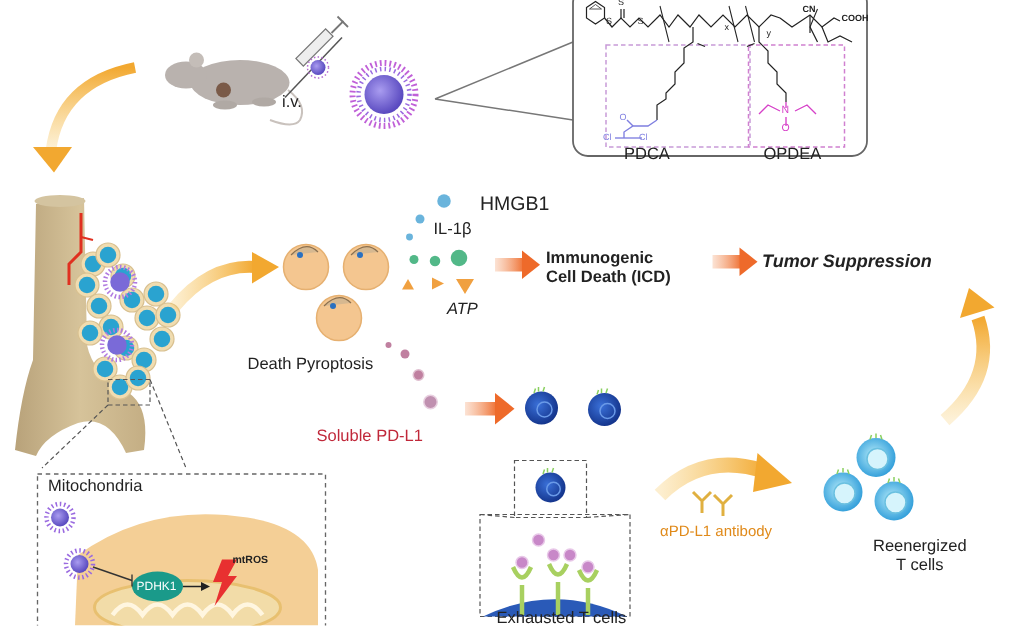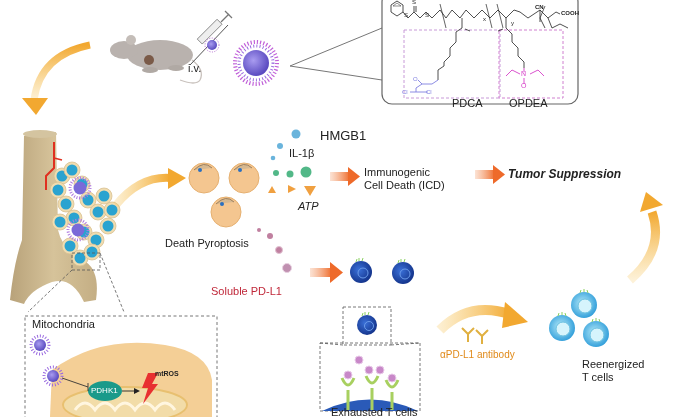--- a/index.html
+++ b/index.html
@@ -351,38 +351,38 @@
 <div class="lbl" style="left:425px;top:12px;font-size:6px;">S</div>
 <div class="lbl" style="left:483px;top:16px;font-size:6px;">x</div>
 <div class="lbl" style="left:511px;top:20px;font-size:6px;">y</div>
 <div class="lbl" style="left:535px;top:4px;font-size:6px;font-weight:bold;">CN</div>
 <div class="lbl" style="left:561px;top:10px;font-size:6px;font-weight:bold;">COOH</div>
 <div class="lbl" style="left:402px;top:89px;font-size:6px;color:#7f7fe0;">Cl</div>
 <div class="lbl" style="left:426px;top:89px;font-size:6px;color:#7f7fe0;">Cl</div>
 <div class="lbl" style="left:413px;top:76px;font-size:6px;color:#7f7fe0;">O</div>
 <div class="lbl" style="left:521px;top:70px;font-size:7px;color:#d640c8;">N</div>
 <div class="lbl" style="left:521px;top:82px;font-size:7px;color:#d640c8;">O</div>
-<div class="lbl" style="left:452px;top:97px;font-size:11px;">PDCA</div>
+<div class="lbl" style="left:416px;top:97px;font-size:11px;">PDCA</div>
 <div class="lbl" style="left:509px;top:97px;font-size:11px;">OPDEA</div>
 
 <div class="lbl" style="left:320px;top:128px;font-size:13px;">HMGB1</div>
 <div class="lbl" style="left:289px;top:147px;font-size:11px;">IL-1β</div>
 <div class="lbl" style="left:298px;top:200px;font-size:11px;font-style:italic;">ATP</div>
 
-<div class="lbl" style="left:364px;top:166px;font-size:11px;font-weight:normal;line-height:13px;">
+<div class="lbl" style="left:364px;top:166px;font-size:11px;font-weight:bold;line-height:13px;">
   <div>Immunogenic</div>
   <div>Cell Death (ICD)</div>
 </div>
 <div class="lbl" style="left:508px;top:167px;font-size:12px;font-weight:bold;font-style:italic;">Tumor Suppression</div>
 
 <div class="lbl" style="left:165px;top:237px;font-size:11px;">Death Pyroptosis</div>
 <div class="lbl" style="left:211px;top:285px;font-size:11px;color:#c0283a;">Soluble PD-L1</div>
 
 <div class="lbl" style="left:331px;top:406px;font-size:11px;">Exhausted T cells</div>
 <div class="lbl" style="left:440px;top:349px;font-size:10px;color:#e08a1a;">αPD-L1 antibody</div>
-<div class="lbl" style="left:582px;top:358px;font-size:11px;line-height:13px;">
+<div class="lbl" style="left:582px;top:358px;font-size:11px;text-align:center;line-height:13px;">
   <div>Reenergized</div>
   <div>T cells</div>
 </div>
 
 <div class="lbl" style="left:32px;top:318px;font-size:11px;">Mitochondria</div>
 <div class="lbl" style="left:91px;top:386px;font-size:8px;color:#fff;">PDHK1</div>
 <div class="lbl" style="left:155px;top:370px;font-size:7px;font-weight:bold;">mtROS</div>
 
 </body></html>

